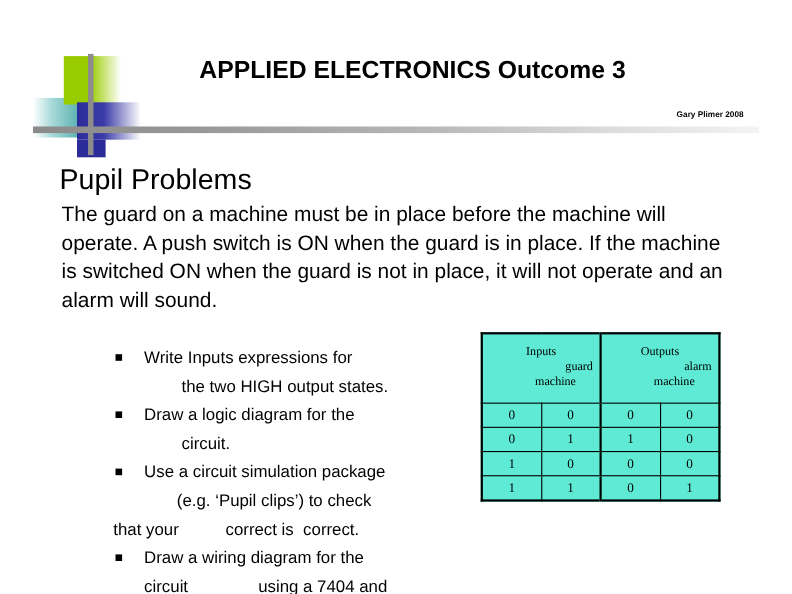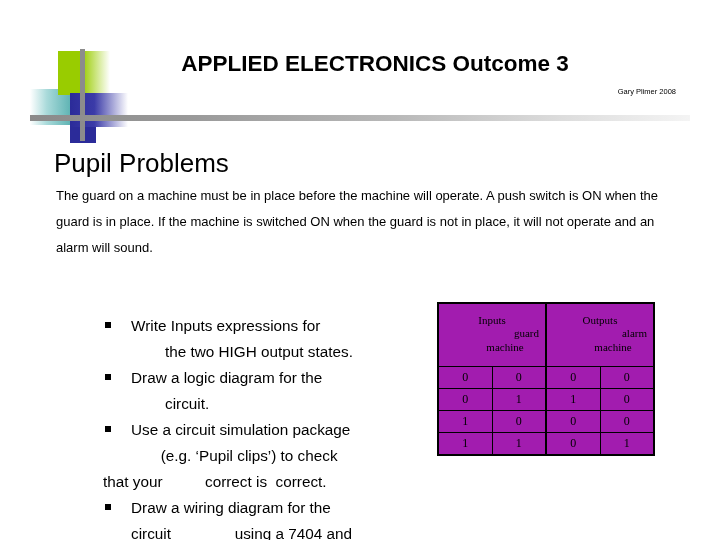--- a/index.html
+++ b/index.html
@@ -88,43 +88,43 @@
     font-size: 22.5px;
     font-weight: bold;
     letter-spacing: 0px;
     color: #000000;
     white-space: nowrap;
   }
 
   .credit {
     position: absolute;
     right: 44px;
-    top: 68px;
+    top: 80px;
     font-size: 7.5px;
-    font-weight: normal;
+    font-weight: bold;
     color: #000000;
     font-family: "Liberation Sans", sans-serif;
   }
 
   
   .section-heading {
     position: absolute;
     left: 54px;
     top: 129px;
     font-size: 26px;
     font-weight: normal;
     color: #000000;
   }
 
   .intro {
     position: absolute;
     left: 56px;
     top: 164px;
     width: 616px;
-    font-size: 13px;
+    font-size: 19px;
     line-height: 26px;
     color: #000000;
   }
 
   
   .bullets {
     position: absolute;
     left: 103px;
     top: 294px;
     width: 330px;
@@ -161,21 +161,21 @@
 
   
   .truth-table {
     position: absolute;
     left: 437px;
     top: 283px;
     width: 218px;
     border-collapse: collapse;
     border: 2px solid #000000;
     font-family: "Liberation Serif", serif;
-    background: #a21caf;
+    background: #5eead4;
   }
   .truth-table td {
     border: 1px solid #000000;
     padding: 0;
     text-align: center;
     font-size: 11px;
     color: #000000;
   }
   .truth-table .hdr {
     height: 56px;

